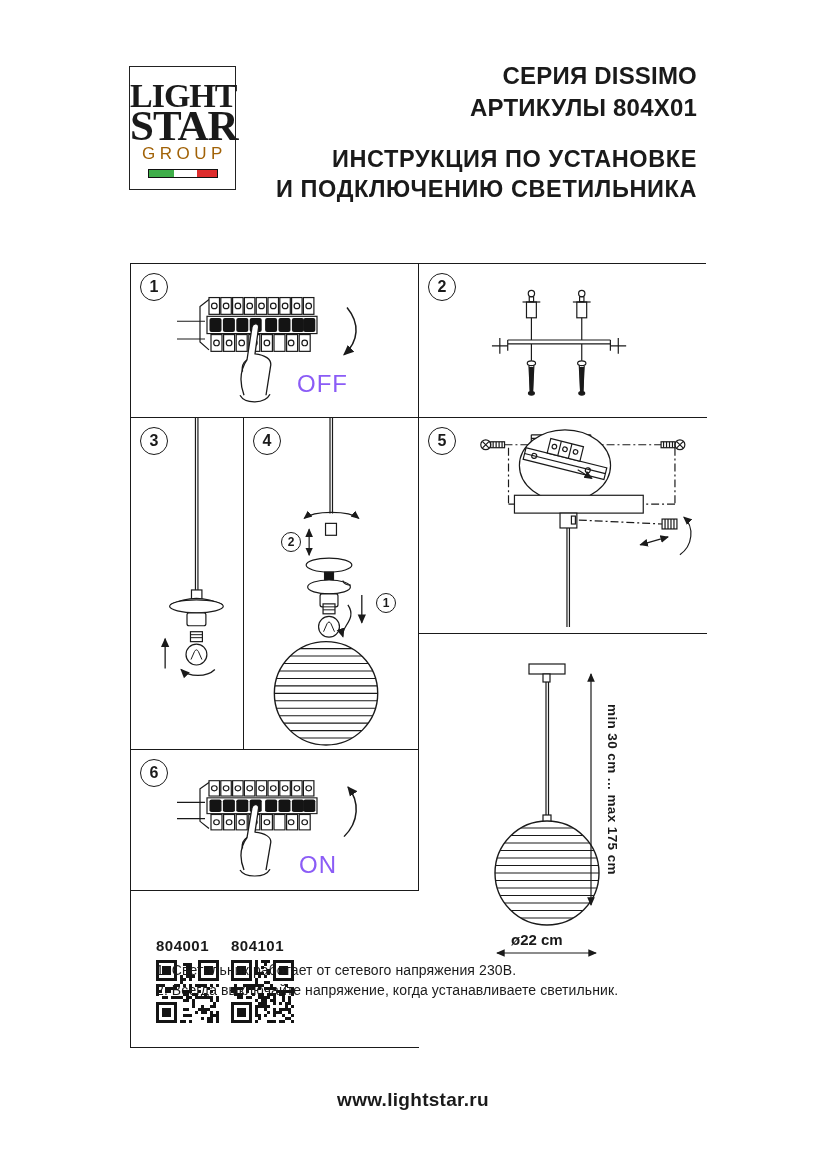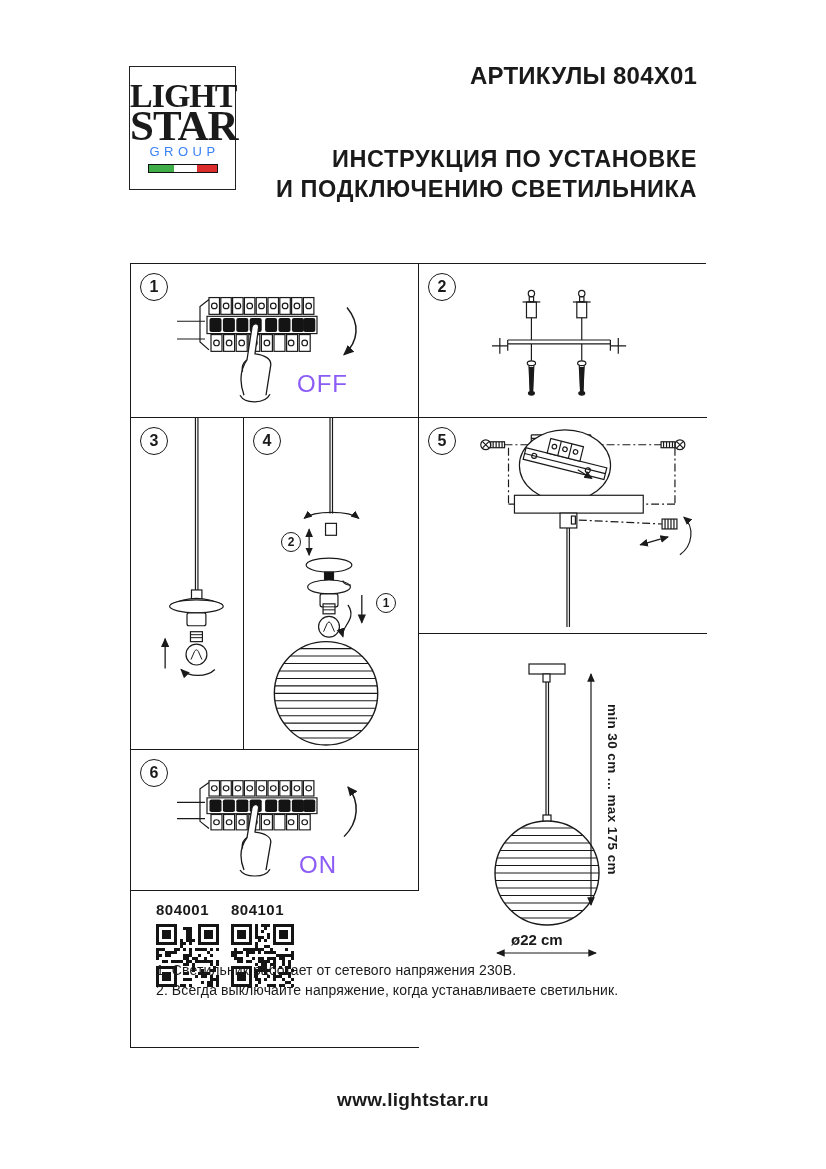--- a/index.html
+++ b/index.html
@@ -3,60 +3,61 @@
 <meta charset="utf-8">
 <style>
 *{margin:0;padding:0;box-sizing:border-box}
 html,body{width:826px;height:1169px;background:#fff;font-family:"Liberation Sans",sans-serif;color:#1a1a1a;position:relative;overflow:hidden}
 svg{display:block}
 
 
 .logo{position:absolute;left:129px;top:66px;width:107px;height:124px;border:1.5px solid #222;background:#fff;text-align:center}
 .logo .l1{font-family:"Liberation Serif",serif;font-weight:bold;font-size:34px;line-height:28px;letter-spacing:-1px;margin-top:15px}
 .logo .l2{font-family:"Liberation Serif",serif;font-weight:bold;font-size:43px;line-height:31px;letter-spacing:-1px}
-.logo .l3{font-size:13px;letter-spacing:4.5px;text-indent:4px;margin-top:3px;color:#3b82f6}
+.logo .l3{font-size:17px;letter-spacing:4.5px;text-indent:4px;margin-top:3px;color:#a16207}
 .flag{width:70px;height:9px;border:1.2px solid #111;margin:5px auto 0;display:flex}
 .titles{position:absolute;right:129px;top:60px;text-align:right;font-weight:bold;font-size:24px;line-height:32px;letter-spacing:0.2px}
 .instr{position:absolute;right:129px;top:144px;text-align:right;font-weight:bold;font-size:23.5px;line-height:30px;letter-spacing:0.6px}
 
 
 .grid{position:absolute;left:130px;top:263px;width:576px;height:785px;border:1.8px solid #1a1a1a;background:#fff}
 .panel{position:absolute;background:#fff}
 .b-r{border-right:1.6px solid #1a1a1a}
 .b-b{border-bottom:1.6px solid #1a1a1a}
 .stepnum{position:absolute;left:9px;top:9px;width:28px;height:28px;border:1.5px solid #1a1a1a;border-radius:50%;display:flex;align-items:center;justify-content:center;font-size:16px;font-weight:bold;background:#fff;z-index:2}
 .callout{position:absolute;width:20px;height:20px;border:1.3px solid #1a1a1a;border-radius:50%;display:flex;align-items:center;justify-content:center;font-size:12px;font-weight:bold;background:#fff;z-index:2}
 .switch-label{position:absolute;font-size:24px;letter-spacing:1px;color:#8b5cf6}
 
 
 .dim-v{position:absolute;left:181px;top:37px;height:237px;width:24px;display:flex;align-items:center;justify-content:center;writing-mode:vertical-rl;font-size:13.5px;font-weight:bold;letter-spacing:0.4px;white-space:nowrap}
 .dim-h{position:absolute;left:92px;top:297px;width:94px;font-size:15px;font-weight:bold}
 
 
-.codes{position:absolute;left:0;top:627px;width:288px;height:106px}
+.codes{position:absolute;left:0;top:663px;width:288px;height:106px}
 .code-label{position:absolute;top:10px;font-size:15px;font-weight:bold;letter-spacing:0.5px}
 .qr{position:absolute;top:33px;width:63px;height:63px}
 .notes{position:absolute;left:25px;top:696px;font-size:14px;line-height:20px;letter-spacing:0.1px}
 .footer{position:absolute;left:0;top:1089px;width:826px;text-align:center;font-size:19px;font-weight:bold;letter-spacing:0.3px}
 </style>
 </head>
 <body>
 
 <div class="logo">
   <div class="l1">LIGHT</div>
   <div class="l2">STAR</div>
   <div class="l3">GROUP</div>
   <div class="flag">
     <div style="flex:38;background:#3fae49"></div>
     <div style="flex:33;background:#fff"></div>
     <div style="flex:29;background:#dd2c2c"></div>
   </div>
 </div>
 
 <div class="titles">
+  <div>СЕРИЯ DISSIMO</div>
   <div>АРТИКУЛЫ 804X01</div>
 </div>
 <div class="instr">
   <div>ИНСТРУКЦИЯ ПО УСТАНОВКЕ</div>
   <div>И ПОДКЛЮЧЕНИЮ СВЕТИЛЬНИКА</div>
 </div>
 
 <div class="grid">
 
   <div class="panel b-r b-b" style="left:0;top:0;width:288px;height:154px">

